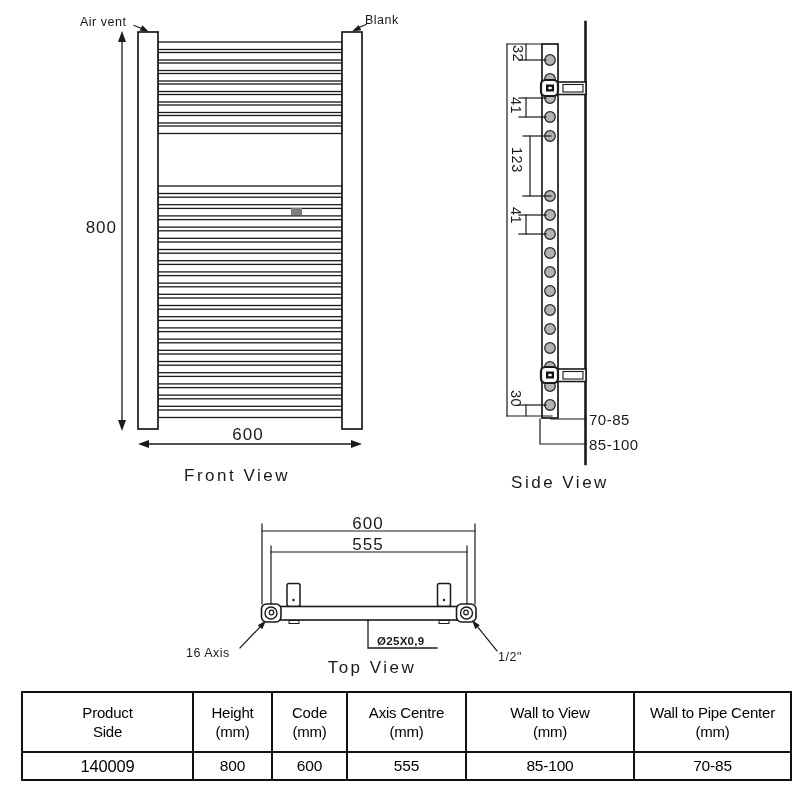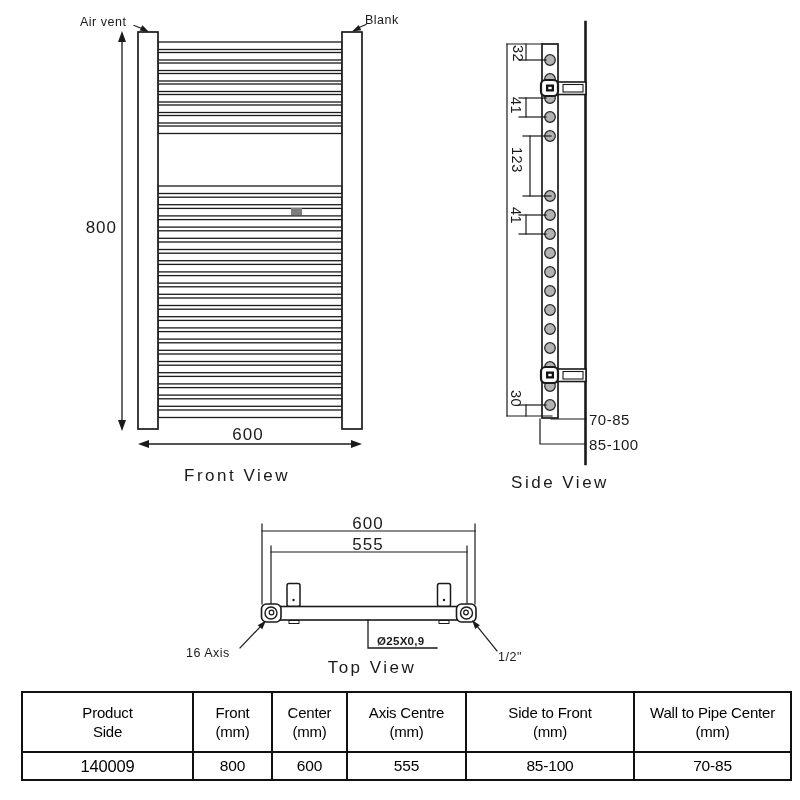--- a/index.html
+++ b/index.html
@@ -216,33 +216,33 @@
 </svg>
 
 <table id="spec-table">
   <tbody>
       <tr class="hdr">
     <td style="width:169px">
           <div>Product</div>
           <div>Side</div>
         </td>
     <td style="width:77px">
-          <div>Front</div>
+          <div>Height</div>
           <div>(mm)</div>
         </td>
     <td style="width:73px">
-          <div>Center</div>
+          <div>Code</div>
           <div>(mm)</div>
         </td>
     <td style="width:117px">
           <div>Axis Centre</div>
           <div>(mm)</div>
         </td>
     <td style="width:166px">
-          <div>Side to Front</div>
+          <div>Wall to View</div>
           <div>(mm)</div>
         </td>
     <td style="width:155px">
           <div>Wall to Pipe Center</div>
           <div>(mm)</div>
         </td>
   </tr>
   <tr class="val">
     <td class="code">140009</td>
     <td>800</td>

